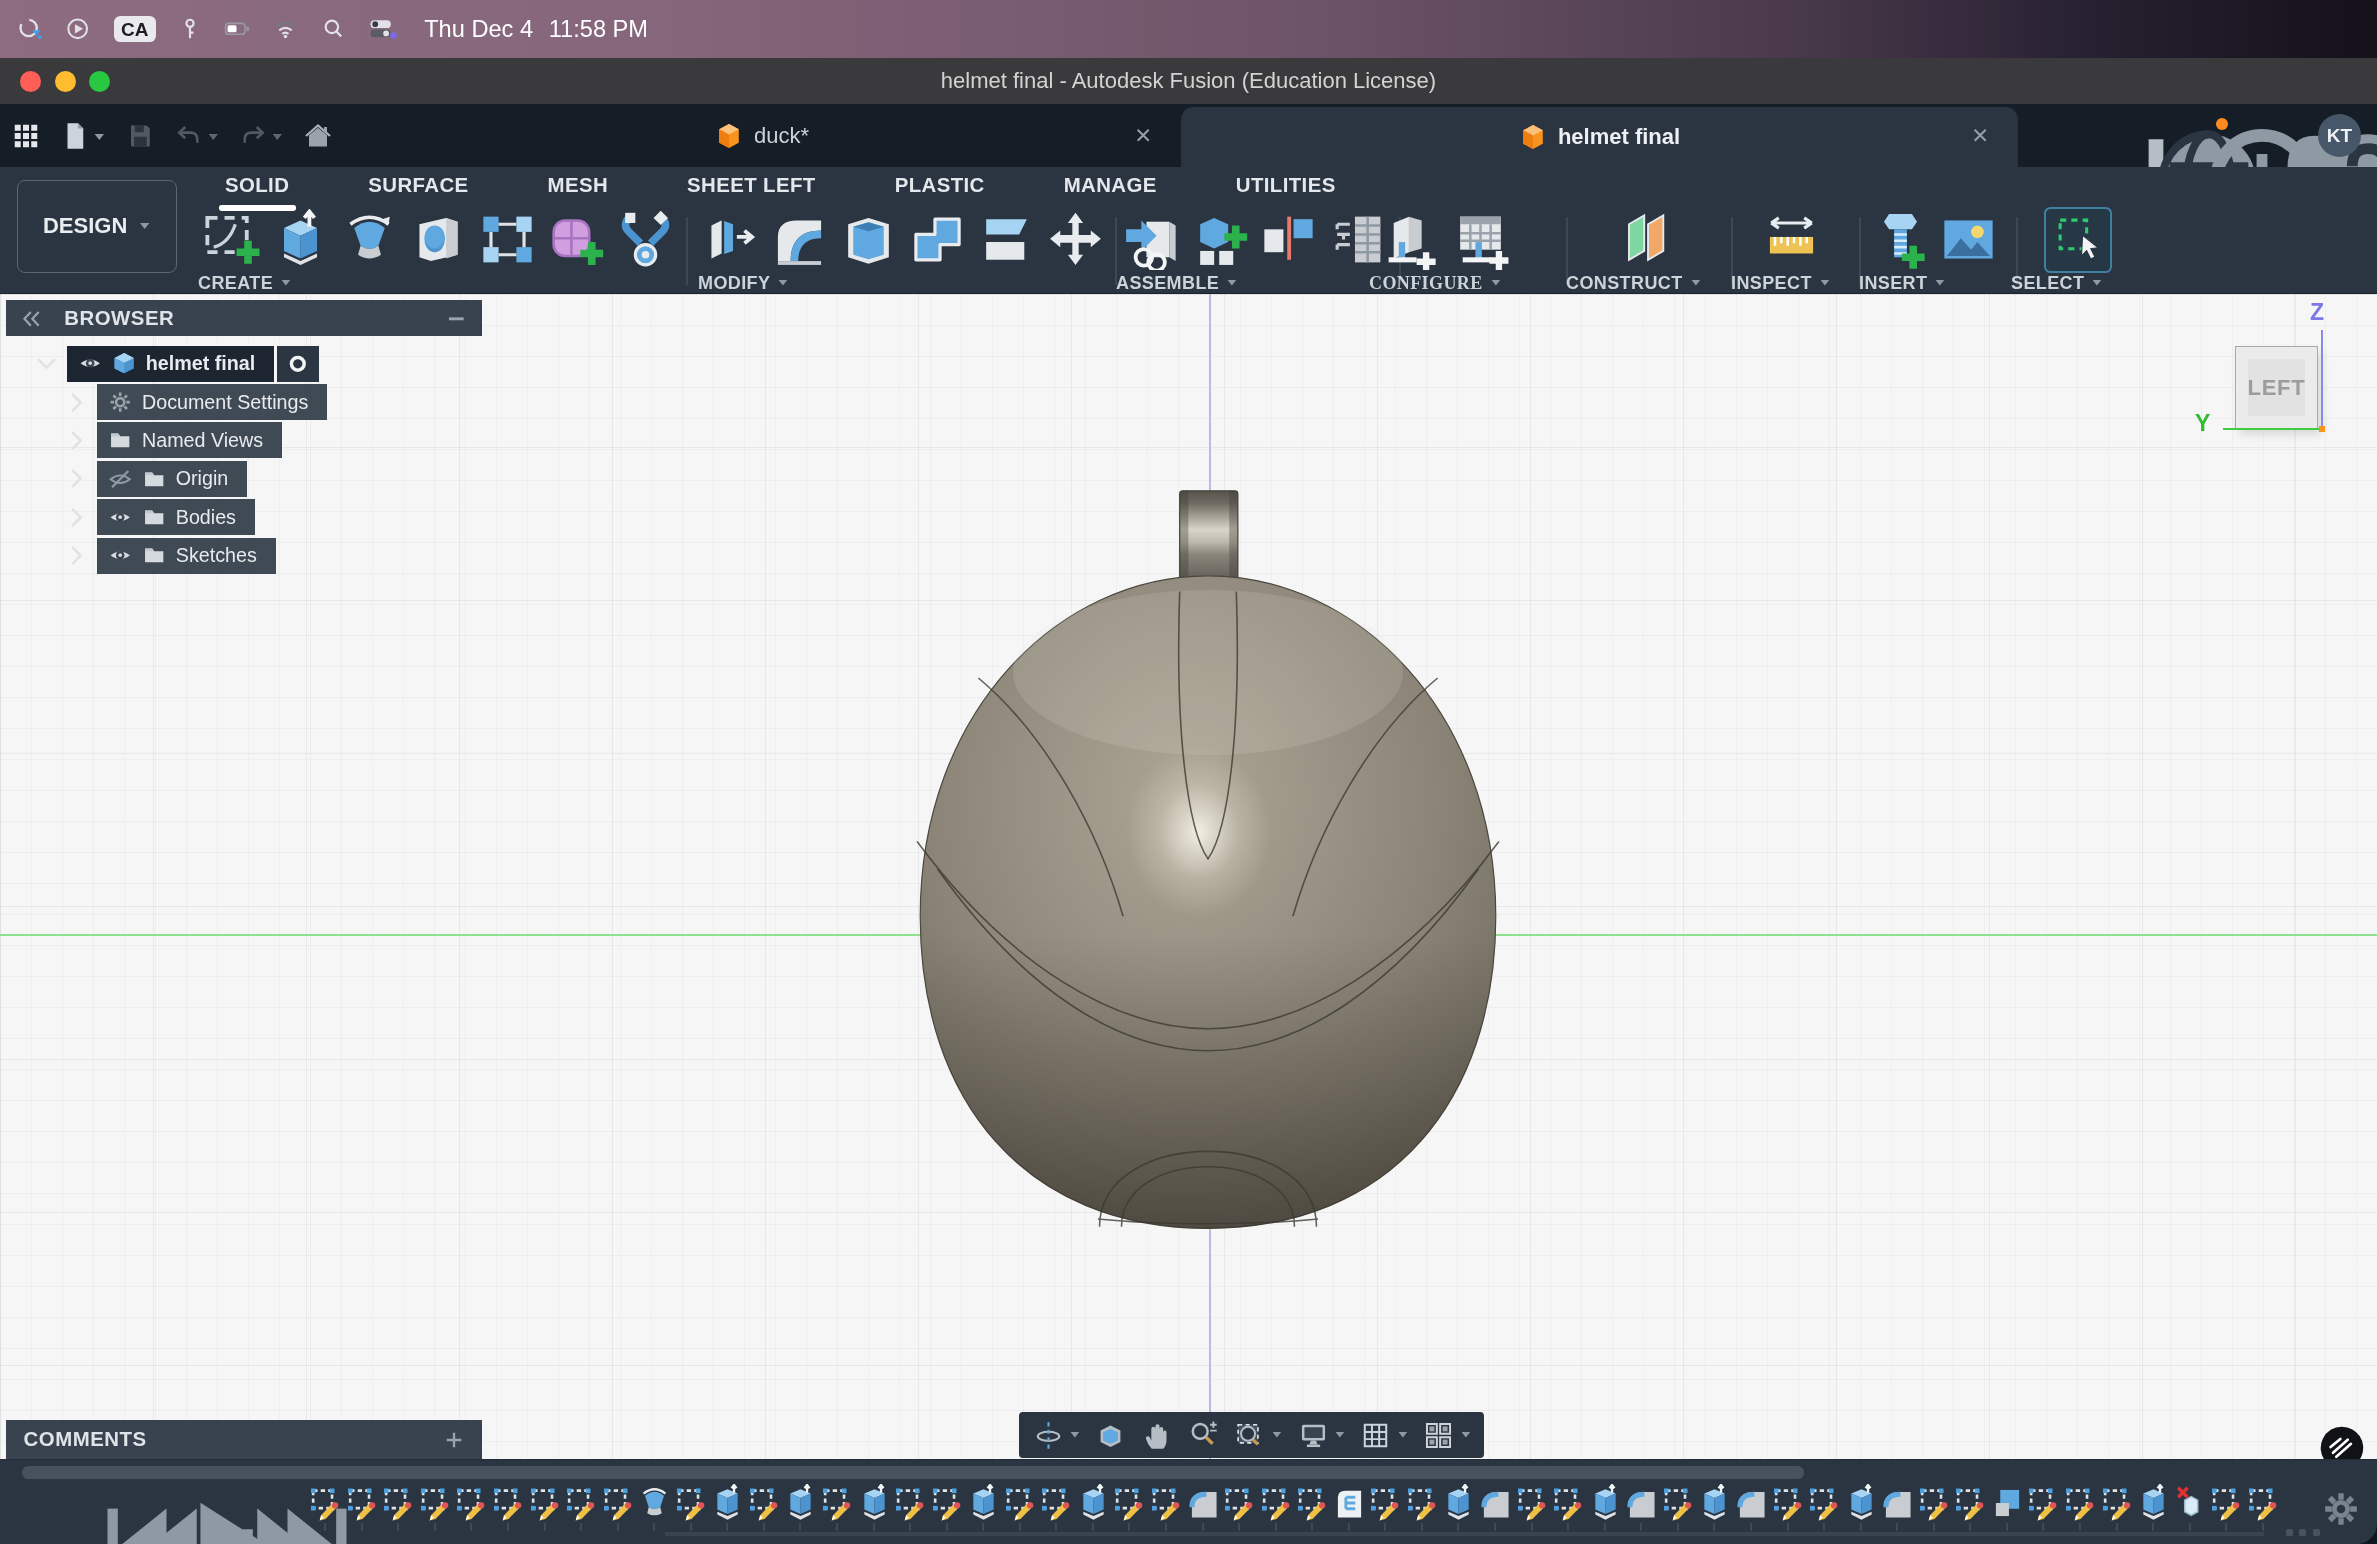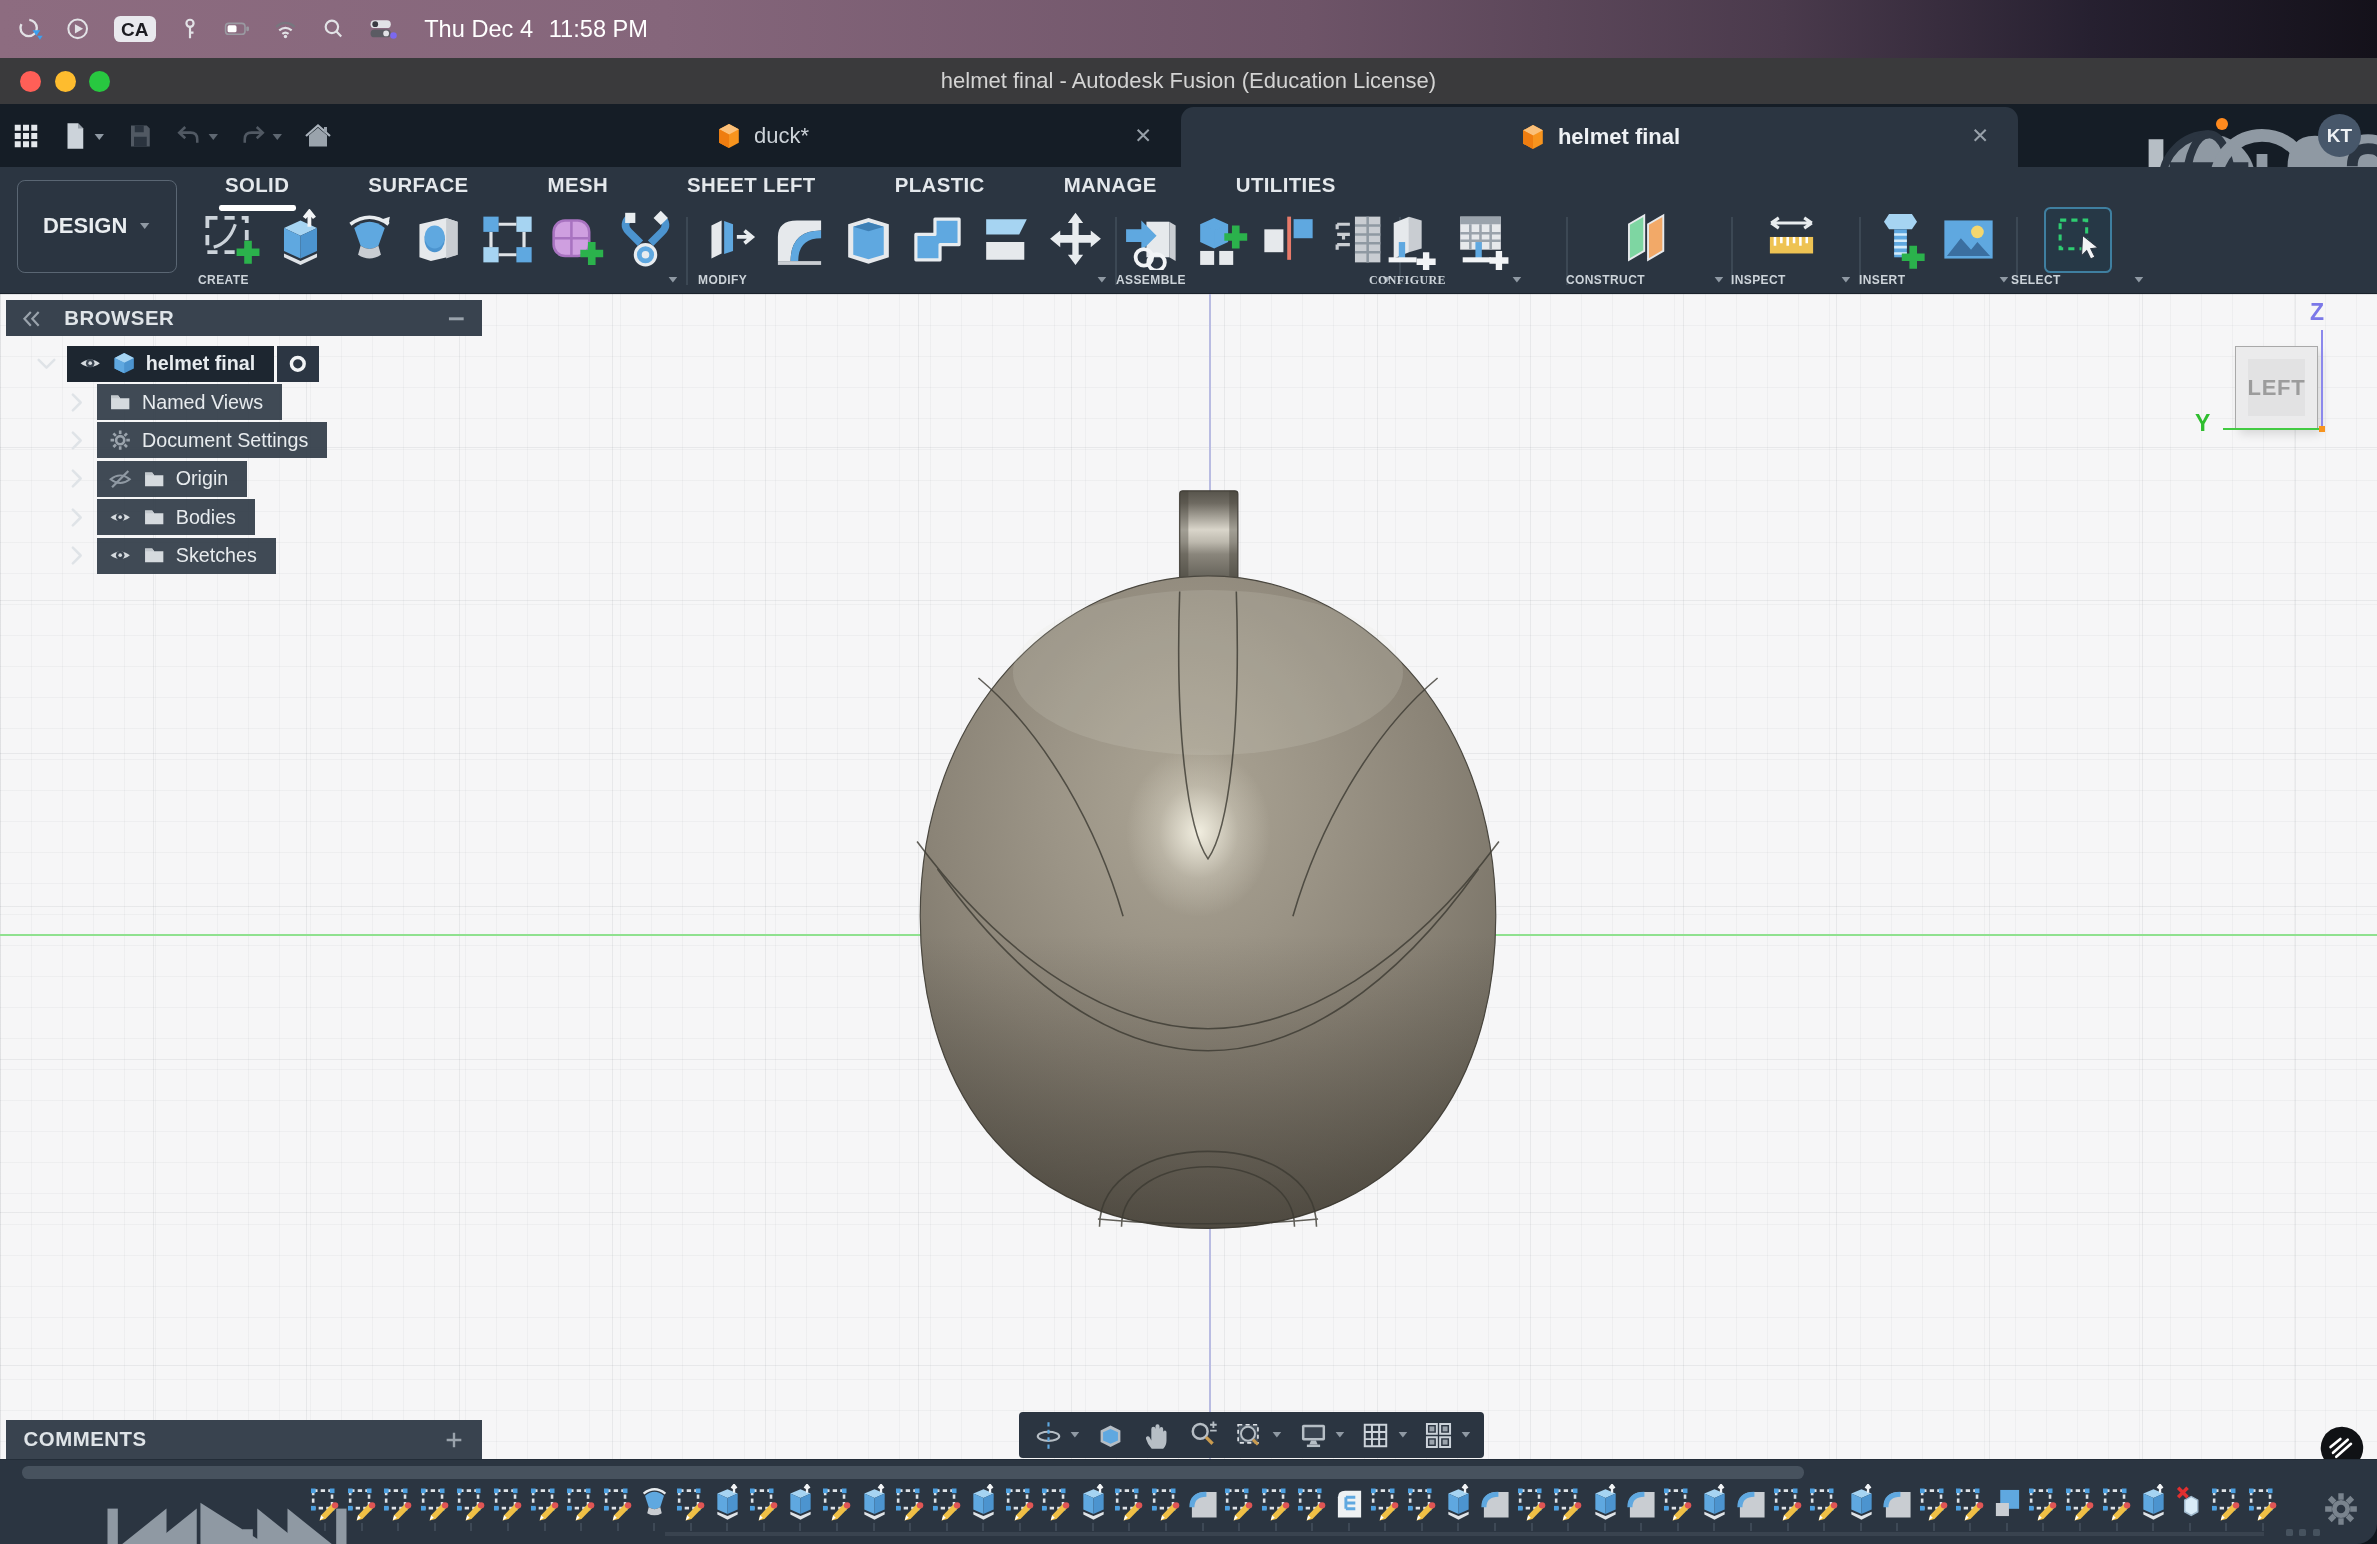--- a/index.html
+++ b/index.html
@@ -41,21 +41,21 @@
 
 .ribbon{position:absolute;top:167px;height:126px;left:0;right:0;background:#2b3541;border-bottom:1.6px solid #1a222b}
 .rtabs{position:absolute;left:225px;top:0;height:38px;display:flex}
 .rtab{color:#e4e8ec;font-size:20.4px;font-weight:700;padding-top:7px;margin-right:79px;position:relative;letter-spacing:0.4px}
 .rtab.active::after{content:"";position:absolute;left:-6.3px;right:-6.3px;bottom:-5.5px;height:5.5px;background:#fff;border-radius:2.4px}
 .design-btn{position:absolute;left:17.3px;top:12.6px;width:160px;height:93px;border:1.6px solid #5a6673;border-radius:7.9px;display:flex;align-items:center;justify-content:center;gap:11px;color:#e9edf0;font-size:22px;font-weight:700;box-sizing:border-box}
 .design-btn svg{width:13.4px;height:10.2px}
 .group{position:absolute;top:41px;height:82px}
 .gicons{display:flex;align-items:center;justify-content:center;gap:7.9px;height:63px}
 .gicon{width:61px;height:61px;flex:none}
-.glabel{display:flex;align-items:center;justify-content:space-between;gap:7px;color:#ccd3d9;font-size:12px;font-weight:700;margin-top:1.6px;letter-spacing:0.4px}
+.glabel{display:flex;align-items:center;justify-content:flex-start;gap:7px;color:#ccd3d9;font-size:18px;font-weight:700;margin-top:1.6px;letter-spacing:0.4px}
 .glabel svg{width:11.8px;height:9.4px}
 .gdiv{position:absolute;top:50px;width:1.6px;height:68px;background:#3c4854}
 .select-btn{width:68px;height:66px;border:2.4px solid #3f7fa0;border-radius:6.3px;background:#263846;display:flex;align-items:center;justify-content:center;box-sizing:border-box}
 .select-btn svg{width:49px;height:49px}
 
 .canvas{position:absolute;top:294px;left:0;right:0;height:1165px;overflow:hidden;background:
  repeating-linear-gradient(to right,rgba(60,70,80,.08) 0 1.2px,transparent 1.2px 153px),
  repeating-linear-gradient(to bottom,rgba(60,70,80,.08) 0 1.2px,transparent 1.2px 153px),
  repeating-linear-gradient(to right,rgba(60,70,80,.045) 0 0.8px,transparent 0.8px 31px),
  repeating-linear-gradient(to bottom,rgba(60,70,80,.045) 0 0.8px,transparent 0.8px 31px),
@@ -940,34 +940,34 @@
               <use href="#sy-ring"></use>
             </svg>
           </div>
         </div>
         <div class="b-row">
           <svg class="b-chev ind1" viewBox="0 0 32 32" width="25" height="25">
             <use href="#sy-chev-right"></use>
           </svg>
           <div class="b-chip">
             <svg class="b-cic" viewBox="0 0 31 31" width="24.4" height="24.4">
-              <use href="#sy-folder"></use>
-            </svg>
-            <span>Named Views</span>
+              <use href="#sy-gear"></use>
+            </svg>
+            <span>Document Settings</span>
           </div>
         </div>
         <div class="b-row">
           <svg class="b-chev ind1" viewBox="0 0 32 32" width="25" height="25">
             <use href="#sy-chev-right"></use>
           </svg>
           <div class="b-chip">
             <svg class="b-cic" viewBox="0 0 31 31" width="24.4" height="24.4">
-              <use href="#sy-gear"></use>
-            </svg>
-            <span>Document Settings</span>
+              <use href="#sy-folder"></use>
+            </svg>
+            <span>Named Views</span>
           </div>
         </div>
         <div class="b-row">
           <svg class="b-chev ind1" viewBox="0 0 32 32" width="25" height="25">
             <use href="#sy-chev-right"></use>
           </svg>
           <div class="b-chip">
             <svg class="b-cic" viewBox="0 0 31 31" width="24.4" height="24.4">
               <use href="#sy-eye-off"></use>
             </svg>

